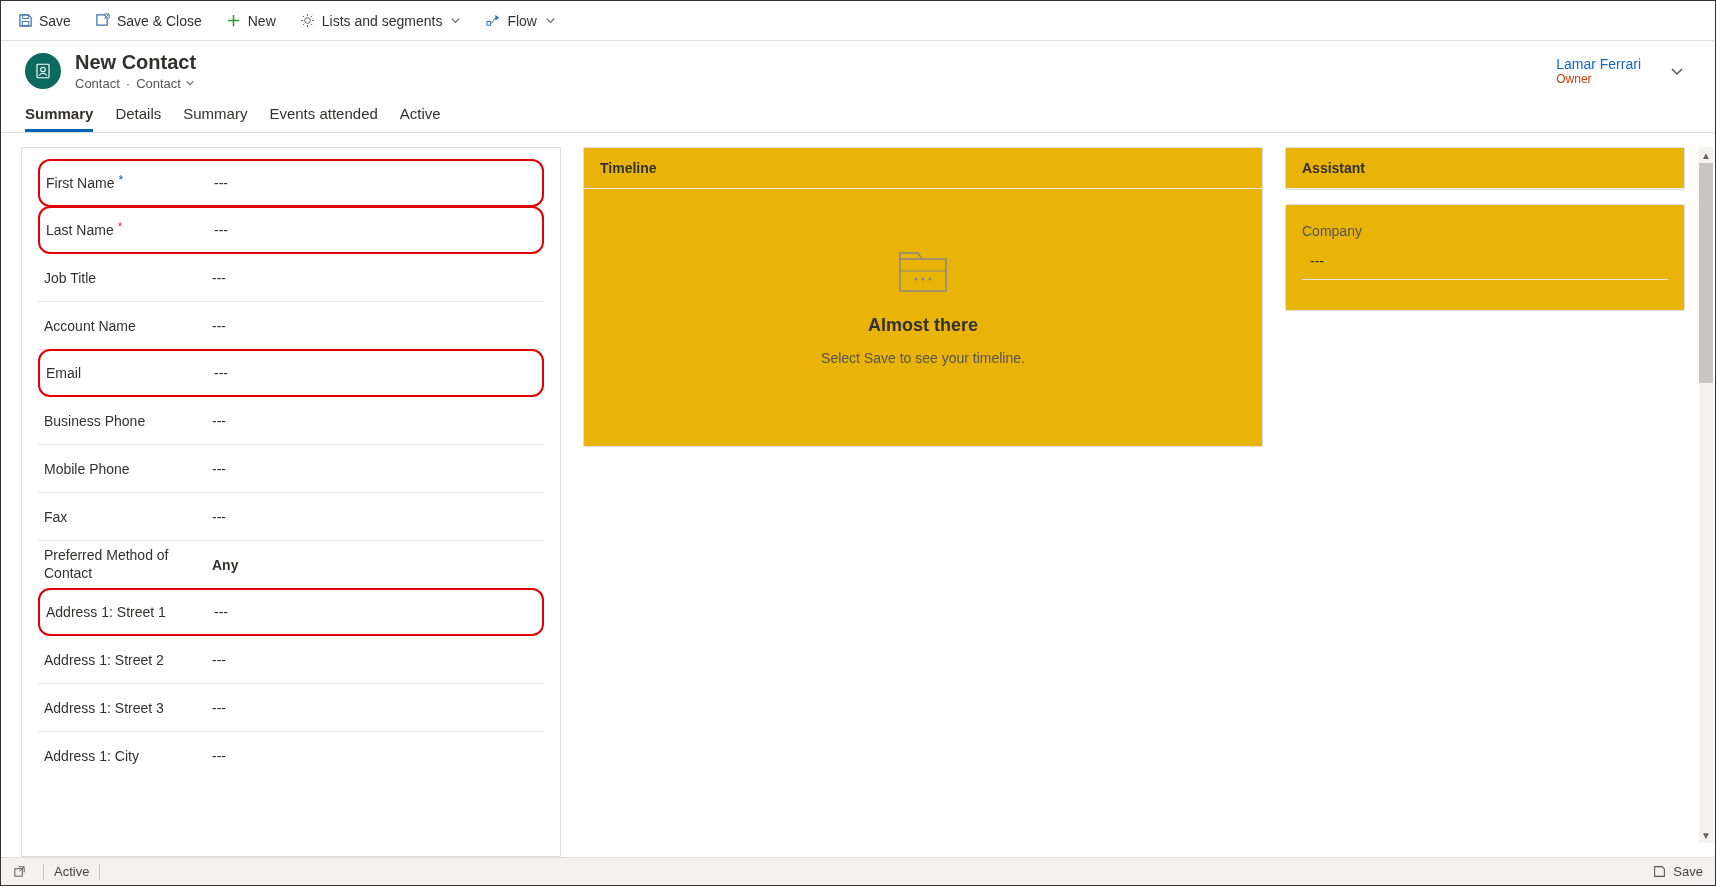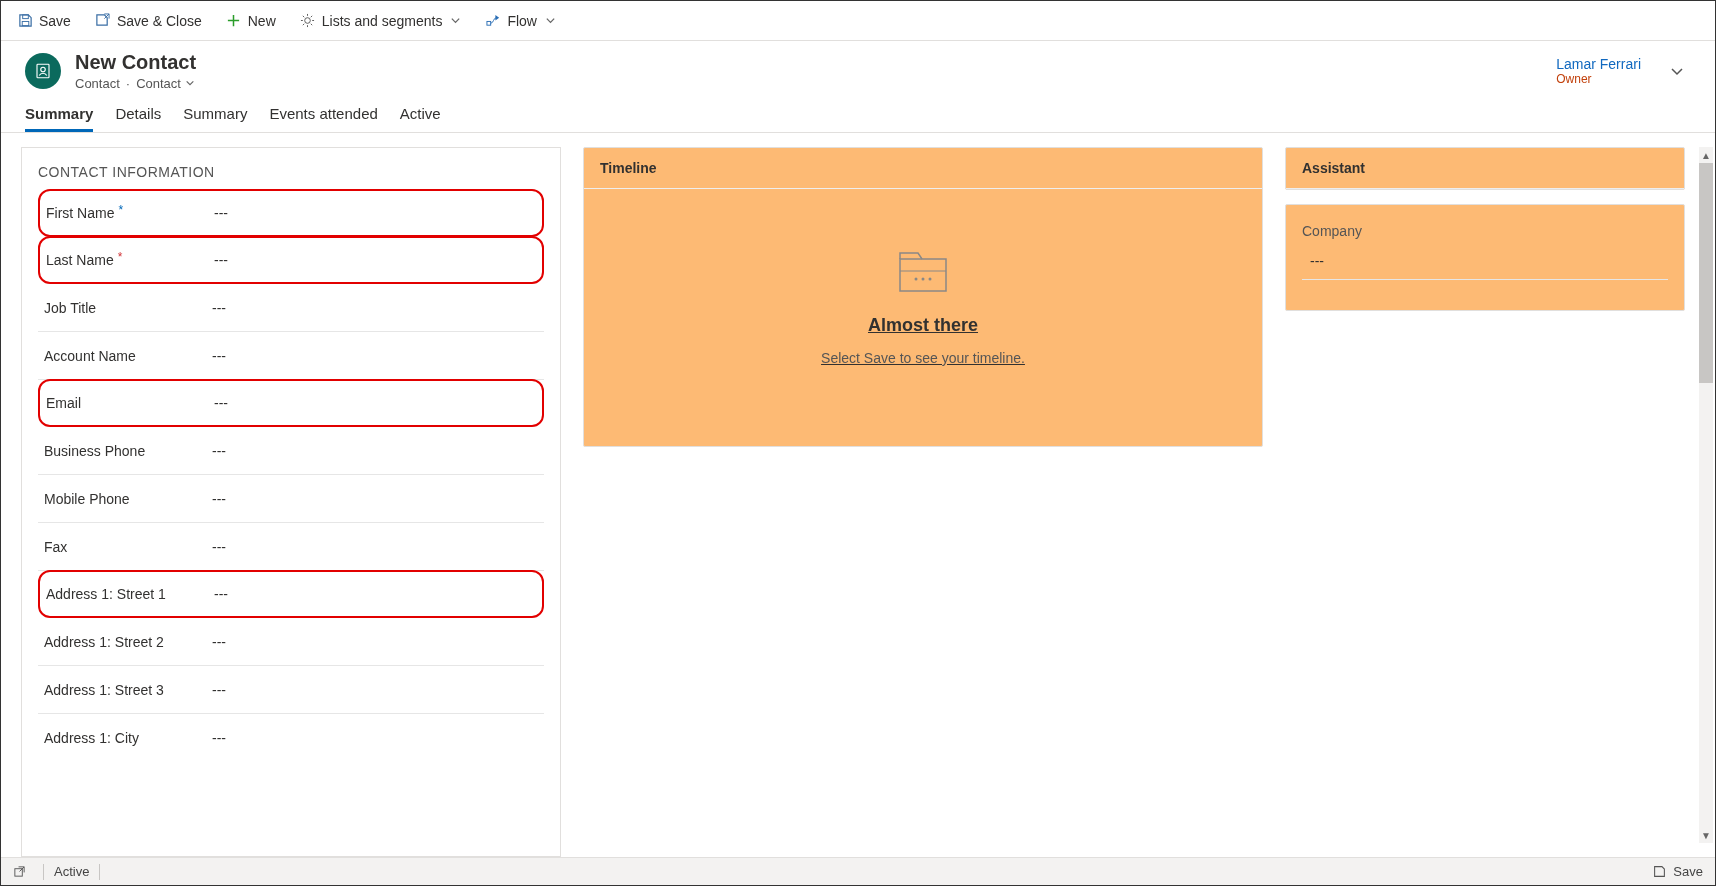--- a/index.html
+++ b/index.html
@@ -43,23 +43,23 @@
   .field { display: flex; align-items: center; border-bottom: 1px solid #e6e6e6; min-height: 48px; padding: 2px 0; }
   .field.highlight { border: 2.5px solid #e20000; border-radius: 12px; margin-top: -1px; }
   .field .lbl { width: 170px; font-size: 14px; color: #323130; padding-left: 6px; display:flex; align-items:center; gap:4px; }
   .field .lbl.multi { line-height: 1.25; }
   .field .req { color: #d13438; font-size: 12px; position: relative; top:-3px; }
   .field .rec { color: #0067b8; font-size: 12px; position: relative; top:-3px; }
   .field .val { flex: 1; font-size: 14px; color: #323130; padding-left: 4px; }
   .field .val.bold { font-weight: 600; }
 
   
-  .card { border: 1px solid #e1dfdd; border-radius: 2px; background:#fdba74; }
+  .card { border: 1px solid #e1dfdd; border-radius: 2px; background:#eab308; }
   .card .card-hd { padding: 12px 16px; border-bottom: 1px solid #eee; font-weight: 600; font-size: 14px;}
-  .timeline-body { display:flex; flex-direction:column; align-items:center; padding: 60px 20px 80px; text-decoration: underline; }
+  .timeline-body { display:flex; flex-direction:column; align-items:center; padding: 60px 20px 80px; }
   .timeline-illus { width: 54px; height: 48px; color: #8a8886; margin-bottom: 18px; }
   .timeline-title { font-size: 18px; font-weight: 600; margin-bottom: 14px; }
   .timeline-sub { font-size: 14px; color: #555; }
 
   
   .assist-body { padding: 30px 24px 40px; text-align: center; font-size: 14px; line-height: 1.4; }
 
   
   .company-body { padding: 18px 16px 30px; }
   .company-lbl { font-size: 14px; color: #555; margin-bottom: 14px; }
@@ -179,21 +179,20 @@
     <div class="tab active">Summary</div>
     <div class="tab">Details</div>
     <div class="tab">Summary</div>
     <div class="tab">Events attended</div>
     <div class="tab">Active</div>
   </div>
 
   <div class="body">
 
     <div class="col left">
-      <div class="section-title">CONTACT INFORMATION</div>
 
       <div class="field highlight">
         <div class="lbl">
             <span>First Name</span>
             <span class="rec">*</span>
           </div>
         <div class="val">---</div>
       </div>
 
       <div class="field highlight">
@@ -239,20 +238,26 @@
         <div class="val">---</div>
       </div>
 
       <div class="field">
         <div class="lbl">
             <span>Fax</span>
           </div>
         <div class="val">---</div>
       </div>
 
+      <div class="field">
+        <div class="lbl multi">
+            <span>Preferred Method of Contact</span>
+          </div>
+        <div class="val bold">Any</div>
+      </div>
 
       <div class="field highlight">
         <div class="lbl">
             <span>Address 1: Street 1</span>
           </div>
         <div class="val">---</div>
       </div>
 
       <div class="field">
         <div class="lbl">

